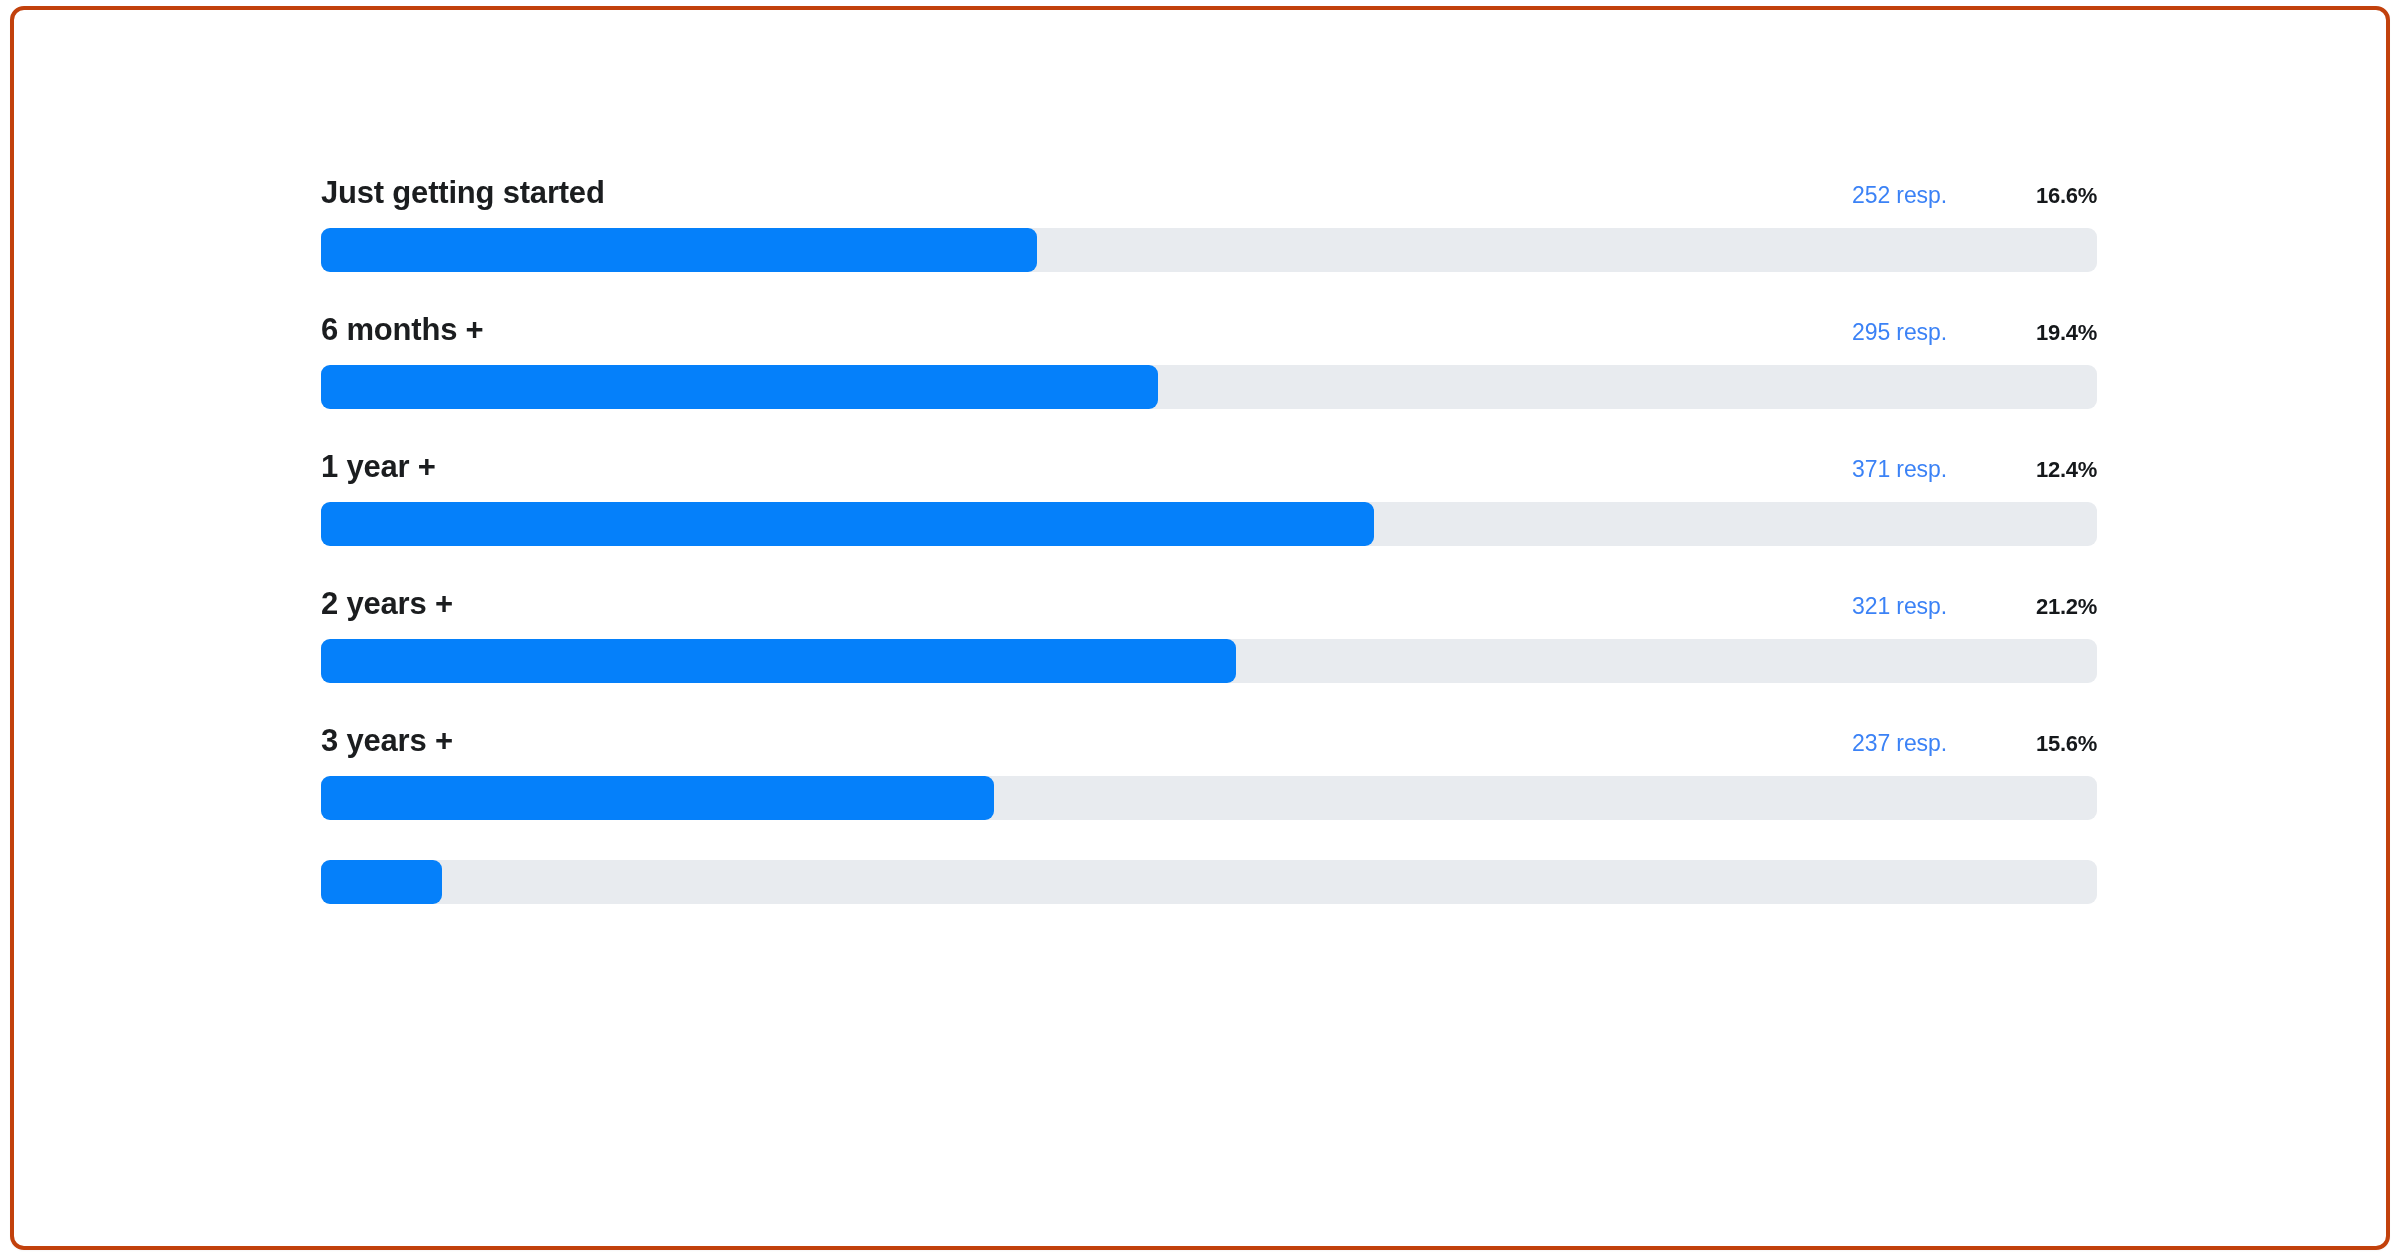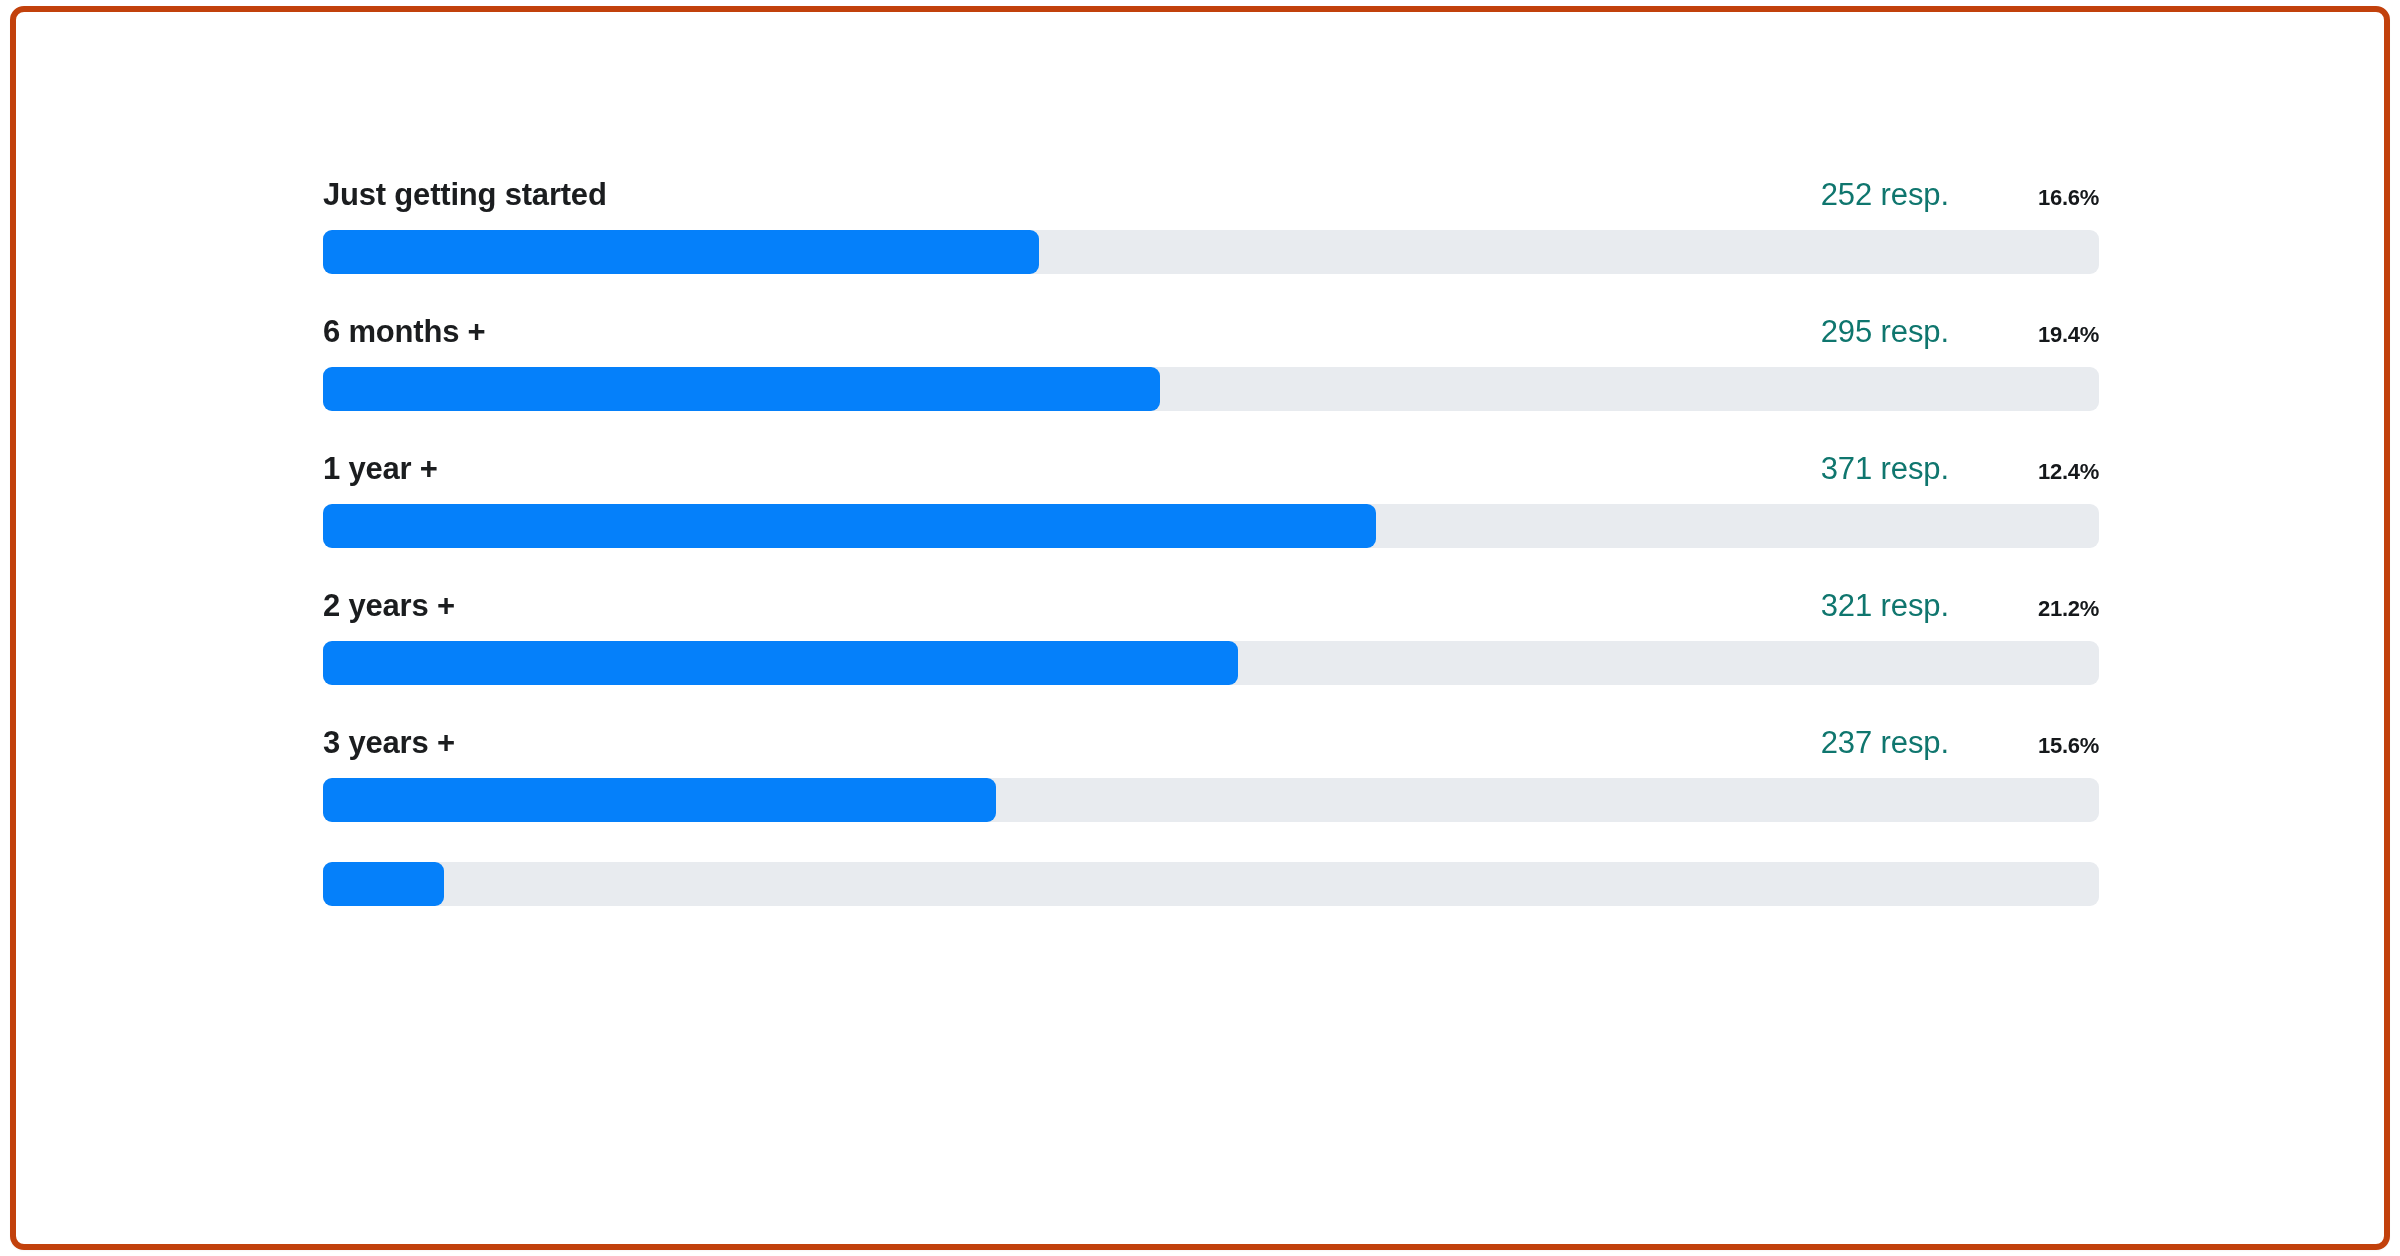--- a/index.html
+++ b/index.html
@@ -16,21 +16,21 @@
   }
 
   .card {
     position: absolute;
     left: 10px;
     top: 6px;
     width: 2380px;
     height: 1244px;
     box-sizing: border-box;
     background: #ffffff;
-    border: 6px solid #c2410c;
+    border: 4px solid #c2410c;
     border-radius: 14px;
     box-shadow: 0 1px 2px rgba(16,24,40,0.04);
     overflow: hidden;
   }
 
   .chart {
     position: absolute;
     left: 307px;
     top: 165px;
     width: 1776px;
@@ -58,23 +58,23 @@
     white-space: nowrap;
   }
 
   .row-metrics {
     display: flex;
     align-items: baseline;
     white-space: nowrap;
   }
 
   .row-count {
-    font-size: 31px;
+    font-size: 23px;
     font-weight: normal;
-    color: #0f766e;
+    color: #3b82f6;
     letter-spacing: -0.1px;
     text-align: right;
   }
 
   .row-pct {
     font-size: 22px;
     font-weight: bold;
     color: #15181B;
     letter-spacing: -0.3px;
     text-align: right;

